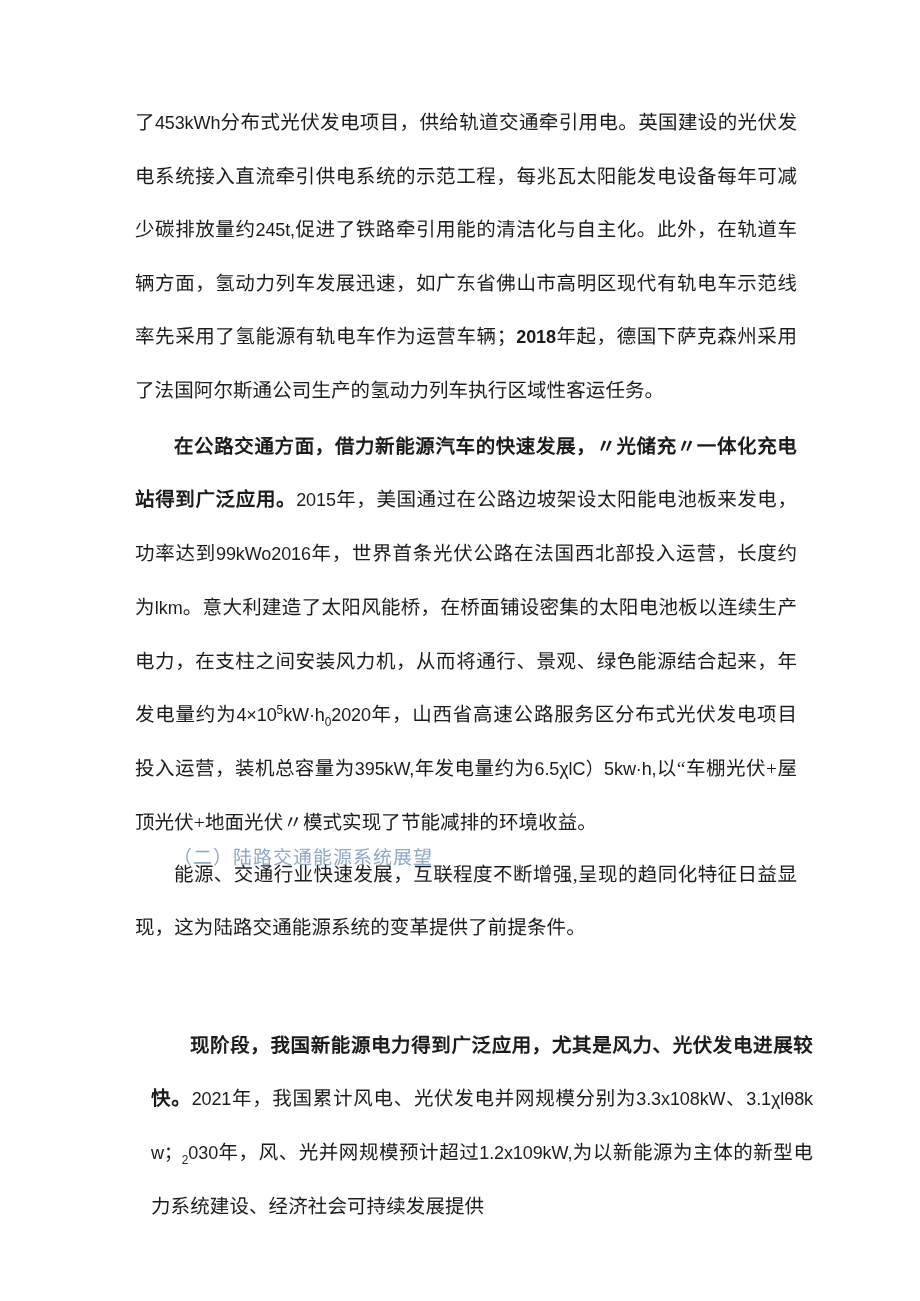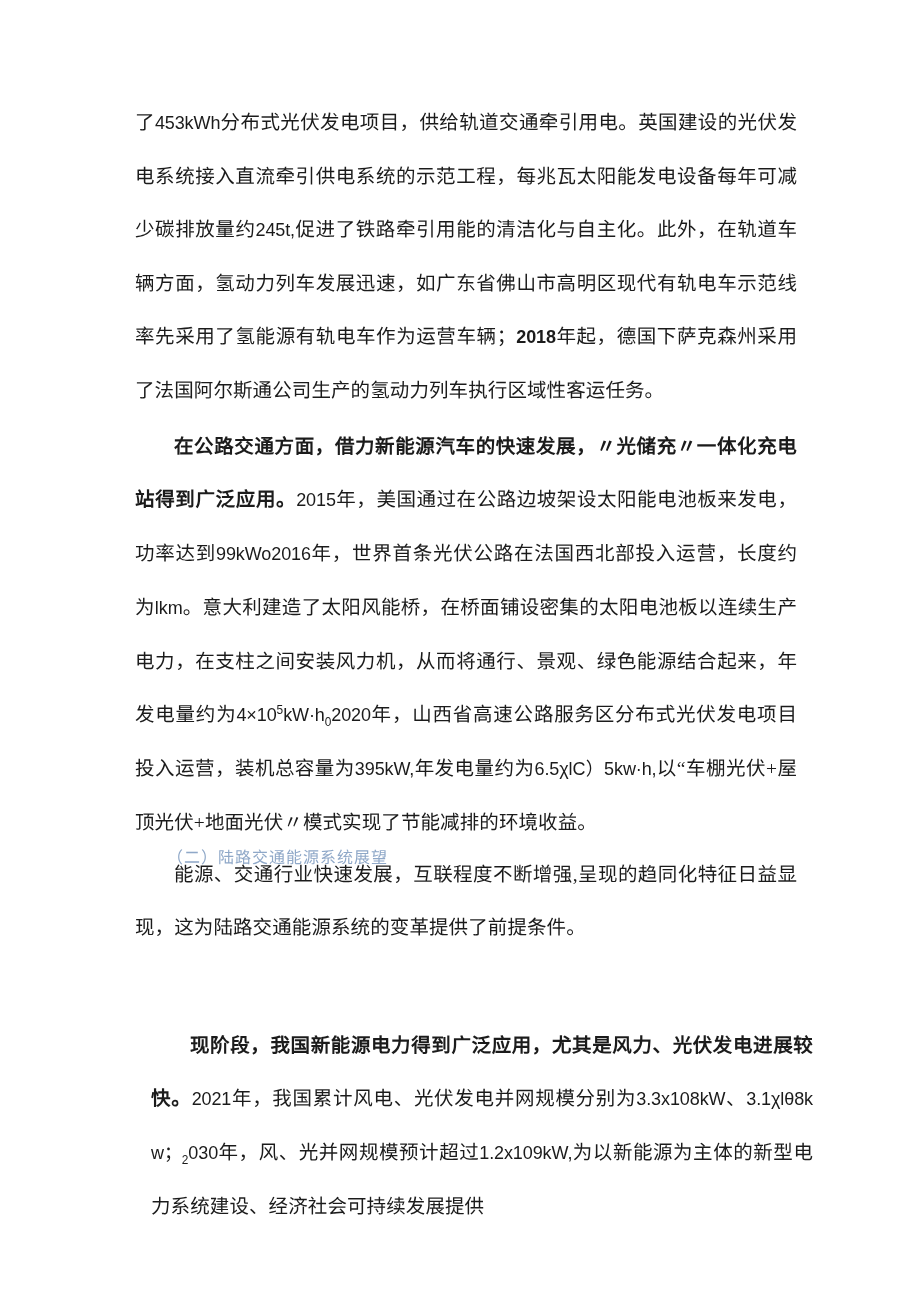--- a/index.html
+++ b/index.html
@@ -65,21 +65,21 @@
 
   sub.sb {
     font-size: 0.66em;
     vertical-align: sub;
     line-height: 0;
   }
 
   
   .section-heading {
     margin: 0;
-    font-size: 16px;
+    font-size: 19px;
     line-height: 40px;
     font-weight: normal;
     color: #8fa8c8;
     text-indent: 2em;
     letter-spacing: 1px;
     font-family: "Liberation Serif", "DejaVu Serif", serif;
   }
 
   .block-p1 { position: absolute; left: 135px; top: 96px;  width: 662px; }
   .block-p2 { position: absolute; left: 135px; top: 420px; width: 662px; }

